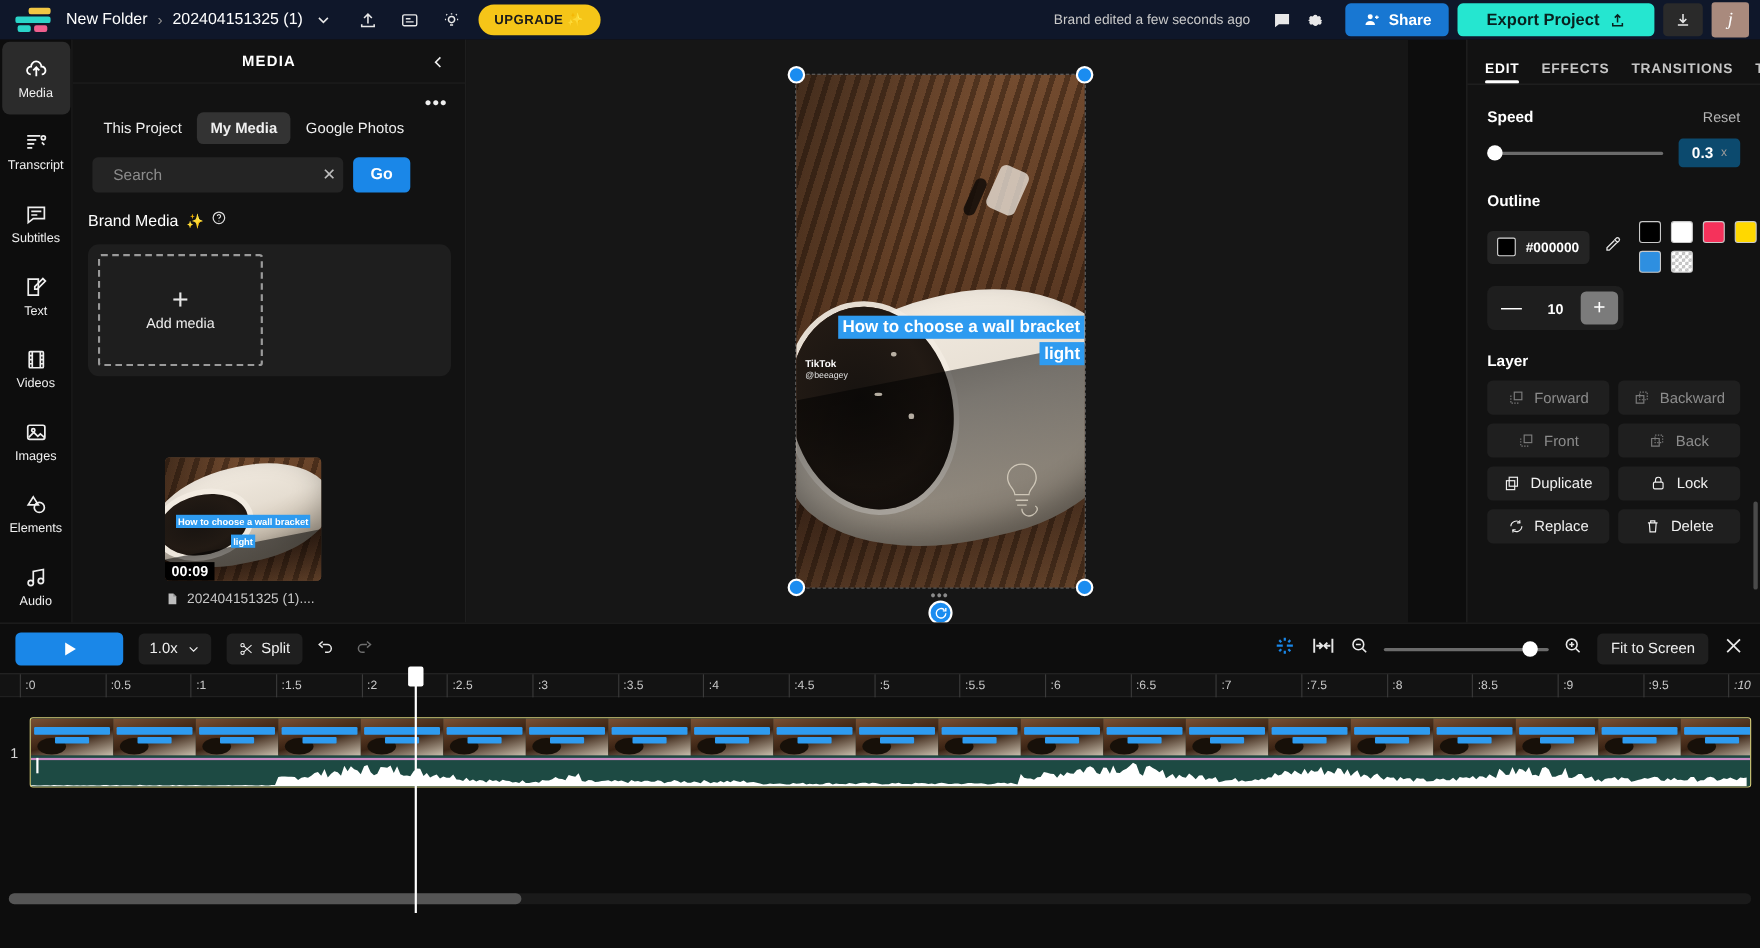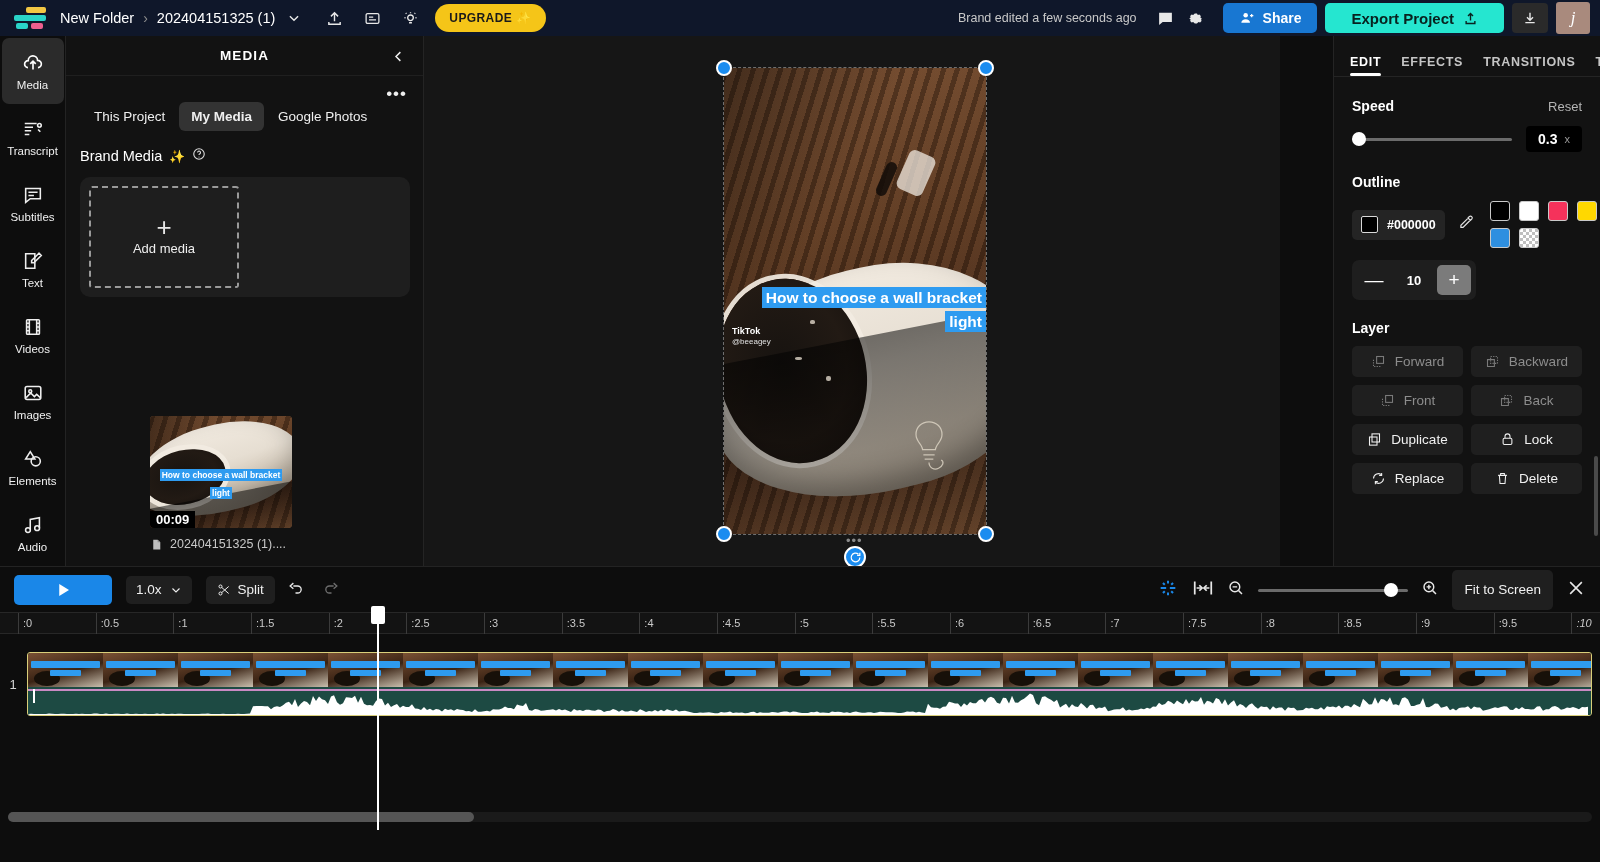--- a/index.html
+++ b/index.html
@@ -213,21 +213,21 @@
   .r-sep { position:absolute; left:0; right:0; top: 40px; height:1px; background:#242424; }
   .r-body { padding: 22px 18px 0 18px; }
   .row-head { display:flex; align-items:center; justify-content:space-between; }
   .h-label { font-size: 14px; font-weight: bold; color:#fff; }
   .reset { font-size: 13px; color:#b4b4b4; }
   .speed-row { display:flex; align-items:center; gap: 14px; margin-top: 12px; }
   .slider { position: relative; flex:1; height: 14px; }
   .slider .track { position:absolute; left:0; right:0; top:6px; height: 3px; background:#6b6b6b; border-radius:2px;}
   .slider .knob { position:absolute; left:0; top:0px; width:14px; height:14px; background:#fff; border-radius:50%;}
   .num-box {
-    width: 56px; height: 26px; background: #000000; border-radius: 4px;
+    width: 56px; height: 26px; background: #0c4a6e; border-radius: 4px;
     display:flex; align-items:center; justify-content:center; gap: 7px;
   }
   .num-box .v { font-size: 14px; font-weight: bold; color:#fff; }
   .num-box .u { font-size: 11px; color:#9a9a9a; }
   .rev-row { display:flex; align-items:center; justify-content:space-between; margin-top: 19px; }
   .rev-row .t { font-size: 14px; color:#eaeaea; }
   .toggle { width: 42px; height: 20px; background:#3a3a3a; border-radius: 11px; position:relative;}
   .toggle i { position:absolute; left: 2px; top: 2px; width: 16px; height:16px; background:#9b9b9b; border-radius:50%; }
   .outline-label { font-size: 14px; font-weight: bold; color:#fff; margin-top: 22px;}
   .outline-row { display:flex; align-items:center; gap: 12px; margin-top: 11px; }
@@ -284,21 +284,21 @@
   .ur { width: 30px; height: 28px; display:flex; align-items:center; justify-content:center; margin-left: 6px;}
   .time-read {
     position:absolute; left: 0; right: 0; text-align:center; font-size: 13.5px; color:#d9d9d9;
     pointer-events:none;
   }
   .time-read b { color:#fff; }
   .tl-right { margin-left:auto; display:flex; align-items:center; gap: 13px; }
   .zslider { position:relative; width: 150px; height: 14px; }
   .zslider .ztrack { position:absolute; left:0; right:0; top:6px; height:3px; background:#6b6b6b; border-radius:2px;}
   .zslider .zknob { position:absolute; left: 126px; top:0; width:14px; height:14px; background:#fff; border-radius:50%; }
-  .fit-btn { height: 40px; background:#1f1f1f; border-radius:5px; padding: 0 12px;
+  .fit-btn { height: 28px; background:#1f1f1f; border-radius:5px; padding: 0 12px;
     display:flex; align-items:center; font-size: 13.5px; color:#f0f0f0; white-space: nowrap;}
 
   .ruler {
     position:absolute; left:0; top: 612px; width: 1600px; height: 22px;
     background:#131313; border-top:1px solid #272727; border-bottom:1px solid #272727;
   }
   .tick { position:absolute; top:0; height: 22px; border-left: 1px solid #3b3b3b; }
   .tick span { position:absolute; left: 4px; top: 4px; font-size: 11px; color:#c9c9c9; white-space:nowrap;}
 
   .track-area { position:absolute; left:0; top: 634px; width: 1600px; height: 196px; background:#0d0d0d; }
@@ -472,20 +472,31 @@
         <svg width="15" height="15" viewBox="0 0 24 24" fill="none" stroke="#eee" stroke-width="2.3">
             <path d="M15 5l-7 7 7 7"></path>
           </svg>
       </span>
     </div>
     <div class="dots">•••</div>
     <div class="tabs-row">
       <div class="m-tab">This Project</div>
       <div class="m-tab active">My Media</div>
       <div class="m-tab">Google Photos</div>
+    </div>
+    <div class="search-row">
+      <div class="search-box">
+        <svg width="15" height="15" viewBox="0 0 24 24" fill="none" stroke="#d5d5d5" stroke-width="2.2">
+            <circle cx="10.5" cy="10.5" r="6"></circle>
+            <path d="M15 15l5 5"></path>
+          </svg>
+        <input placeholder="Search" style="">
+        <span class="clear-x">✕</span>
+      </div>
+      <div class="go-btn">Go</div>
     </div>
     <div class="brand-row">
       <span class="bt">Brand Media</span>
       <span style="font-size:13px">✨</span>
       <span>
         <svg width="14" height="14" viewBox="0 0 24 24" fill="none" stroke="#dcdcdc" stroke-width="1.9">
             <circle cx="12" cy="12" r="9"></circle>
             <path d="M9.6 9.3a2.5 2.5 0 114 2.2c-.9.6-1.6 1-1.6 2"></path>
             <circle cx="12" cy="17" r=".9" fill="#dcdcdc" stroke="none"></circle>
           </svg>

